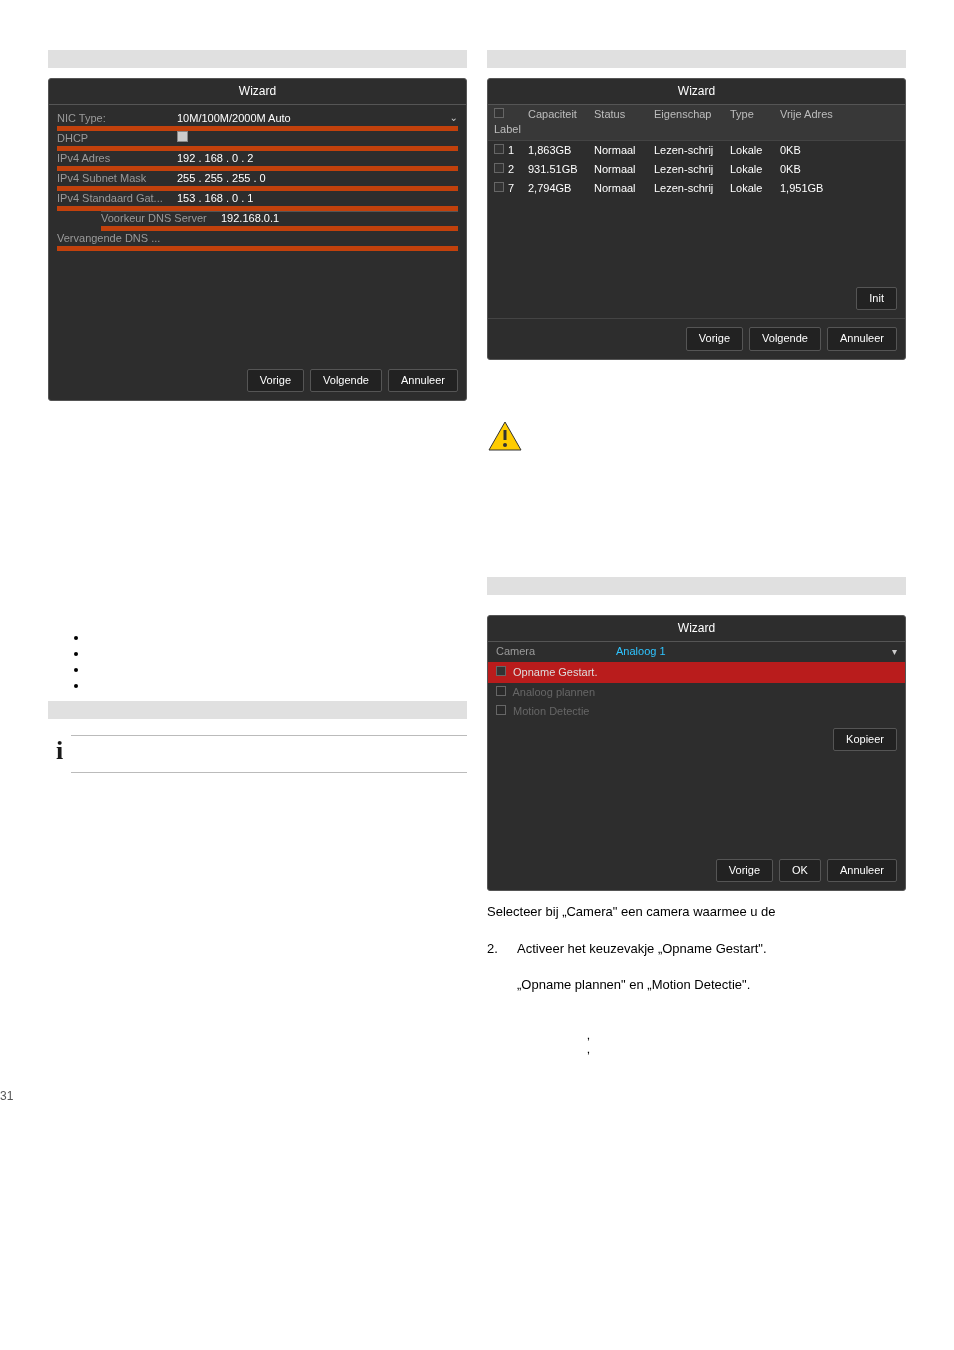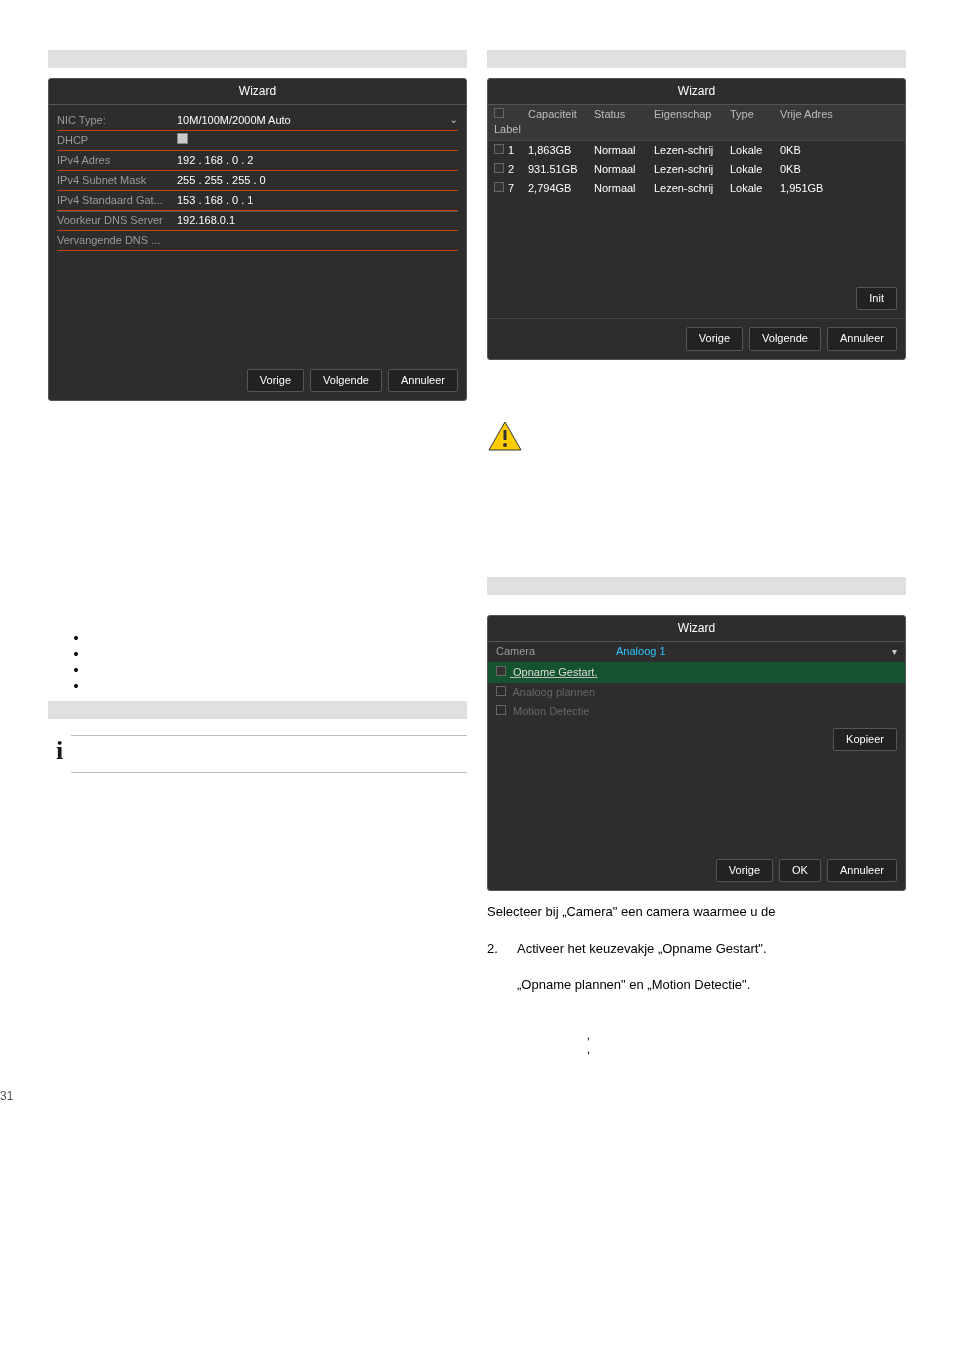--- a/index.html
+++ b/index.html
@@ -3,21 +3,21 @@
 <meta charset="utf-8">
 <style>
   * { box-sizing: border-box; margin: 0; padding: 0; }
   body { font-family: Arial, sans-serif; background: #fff; width: 954px; margin: 0 auto; color: #000; font-size: 13px; line-height: 1.4; }
   .page { padding: 50px 48px 30px 48px; display: flex; gap: 20px; }
   .col { flex: 1; }
   .section-header { background: #e0e0e0; height: 18px; margin-bottom: 10px; }
   .wizard-panel { background: #2d2d2d; border: 1px solid #555; border-radius: 3px; color: #bdbdbd; font-size: 11px; }
   .wizard-title { text-align: center; color: #fff; font-size: 12px; padding: 4px 0; border-bottom: 1px solid #555; }
   .wizard-body { padding: 6px 8px 10px 8px; }
-  .wizard-row { display: flex; align-items: center; height: 20px; border-bottom: 1px solid #c2410c; }
+  .wizard-row { display: flex; align-items: center; height: 20px; border-bottom: 5px solid #c2410c; }
   .wizard-row .lbl { width: 120px; color: #9a9a9a; font-size: 11px; }
   .wizard-row .val { flex: 1; color: #fff; font-size: 11px; }
   .checkbox-box { width: 11px; height: 11px; background: #ccc; display: inline-block; border: 1px solid #888; }
   .chev { color: #ccc; font-size: 10px; margin-left: auto; }
   .btn-row { display: flex; justify-content: flex-end; gap: 6px; padding: 8px; }
   .btn { background: #222; border: 1px solid #555; color: #fff; font-size: 11px; padding: 3px 12px; border-radius: 2px; cursor: pointer; }
   .hdd-header { display: flex; border-bottom: 1px solid #444; padding: 2px 0; background: #383838; }
   .hdd-rowline { display: flex; padding: 2px 0; color: #fff; }
   .c0 { width: 40px; padding-left: 6px; }
   .c1 { width: 66px; }
@@ -27,21 +27,21 @@
   .c5 { flex: 1; }
   .chk { width: 10px; height: 10px; background: #ccc; display: inline-block; margin-right: 4px; }
   .chk.dark { background: #333; border:1px solid #666; }
   .warn-icon { width: 36px; height: 32px; display: inline-block; }
   .warn-svg { width: 100%; height: 100%; }
   ul.plain { list-style: disc; margin: 8px 0 8px 40px; }
   ul.plain li { font-size: 12px; height: 16px; }
   .info-icon { font-family: Georgia, serif; font-weight: bold; font-size: 26px; color: #1a1a1a; padding: 4px 8px; }
   .info-box { display: flex; align-items: flex-start; margin-top: 10px; }
   .rec-wizard .wizard-row { border: none; }
-  .rec-hdr { background: #14532d; text-decoration: underline; }
+  .rec-hdr { background: #b91c1c; }
   .body-text { font-size: 13px; margin: 12px 0; }
   .numbered { display: flex; gap: 18px; margin: 18px 0; }
   .numbered .n { width: 12px; }
   .copy-btn-row { display:flex; justify-content:flex-end; padding:6px 8px 0 0; }
   .divider-line { border-top: 1px solid #bbb; margin: 6px 0; }
   .page-num { text-align: left; color: #555; font-size: 12px; padding: 4px 48px 30px 0; }
   .apost { display:block; height:14px; padding-left:100px; }
 </style>
 </head>
 <body>
@@ -68,21 +68,21 @@
           <span class="val">192 . 168 . 0    . 2</span>
         </div>
         <div class="wizard-row">
           <span class="lbl">IPv4 Subnet Mask</span>
           <span class="val">255 . 255 . 255 . 0</span>
         </div>
         <div class="wizard-row">
           <span class="lbl">IPv4 Standaard Gat...</span>
           <span class="val">153 . 168 . 0    . 1</span>
         </div>
-        <div class="wizard-row" style="border-top:1px solid #555;">
+        <div class="wizard-row" style="border-top:1px solid #555;margin-left:44px;">
           <span class="lbl">Voorkeur DNS Server</span>
           <span class="val">192.168.0.1</span>
         </div>
         <div class="wizard-row">
           <span class="lbl">Vervangende DNS ...</span>
           <span class="val"></span>
         </div>
         <div style="height:100px;"></div>
       </div>
       <div class="btn-row">

